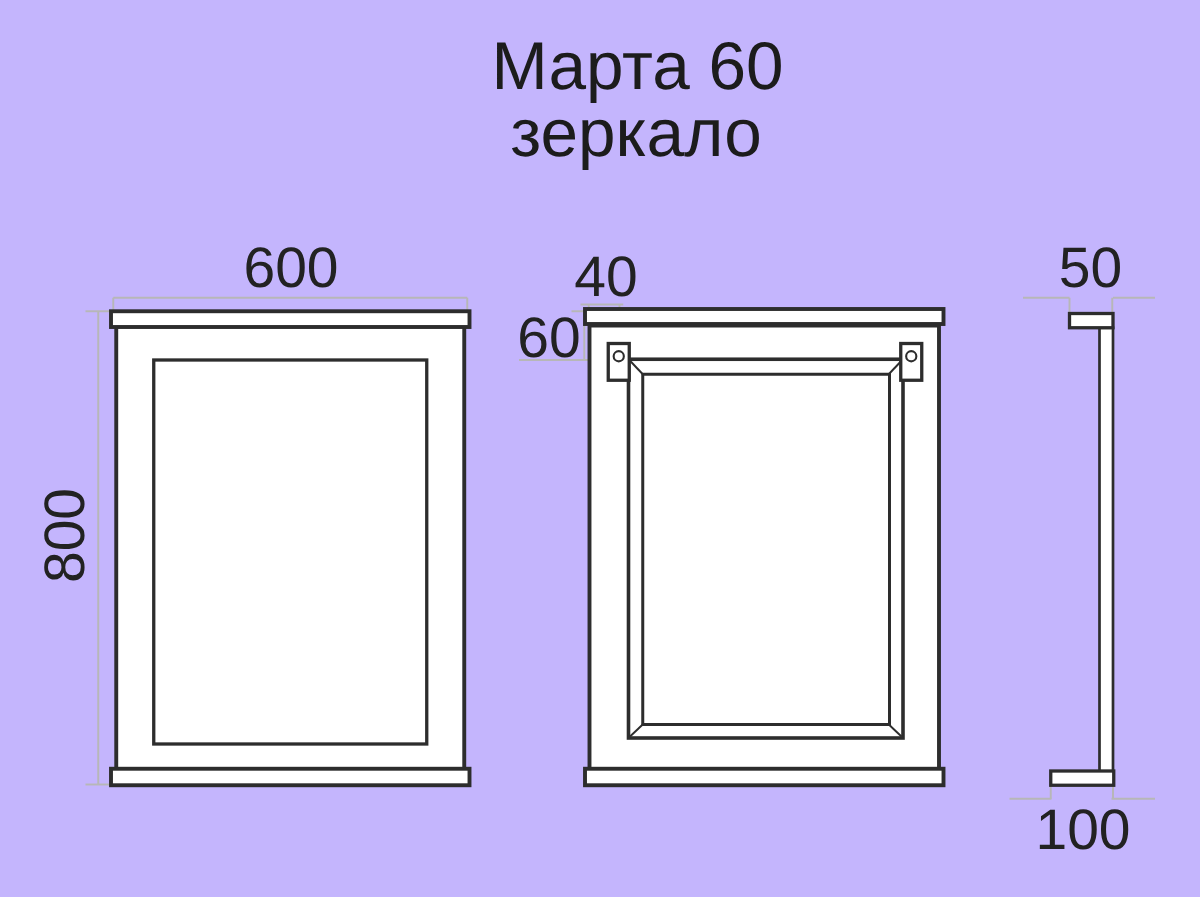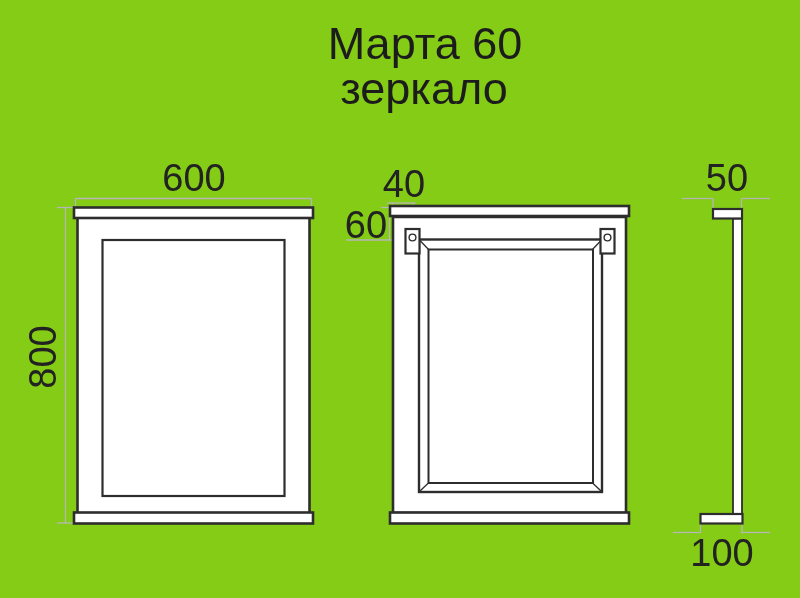--- a/index.html
+++ b/index.html
@@ -4,21 +4,21 @@
 <style>
   html, body {
     margin: 0;
     padding: 0;
     background: #ffffff;
   }
   .canvas {
     position: relative;
     width: 800px;
     height: 598px;
-    background: #84cc16;
+    background: #c4b5fd;
     overflow: hidden;
     font-family: "Liberation Sans", sans-serif;
   }
   svg { display: block; }
   .title-text {
     font-family: "Liberation Sans", sans-serif;
     font-size: 45px;
     fill: #1c1c1c;
   }
   .dim-num {

